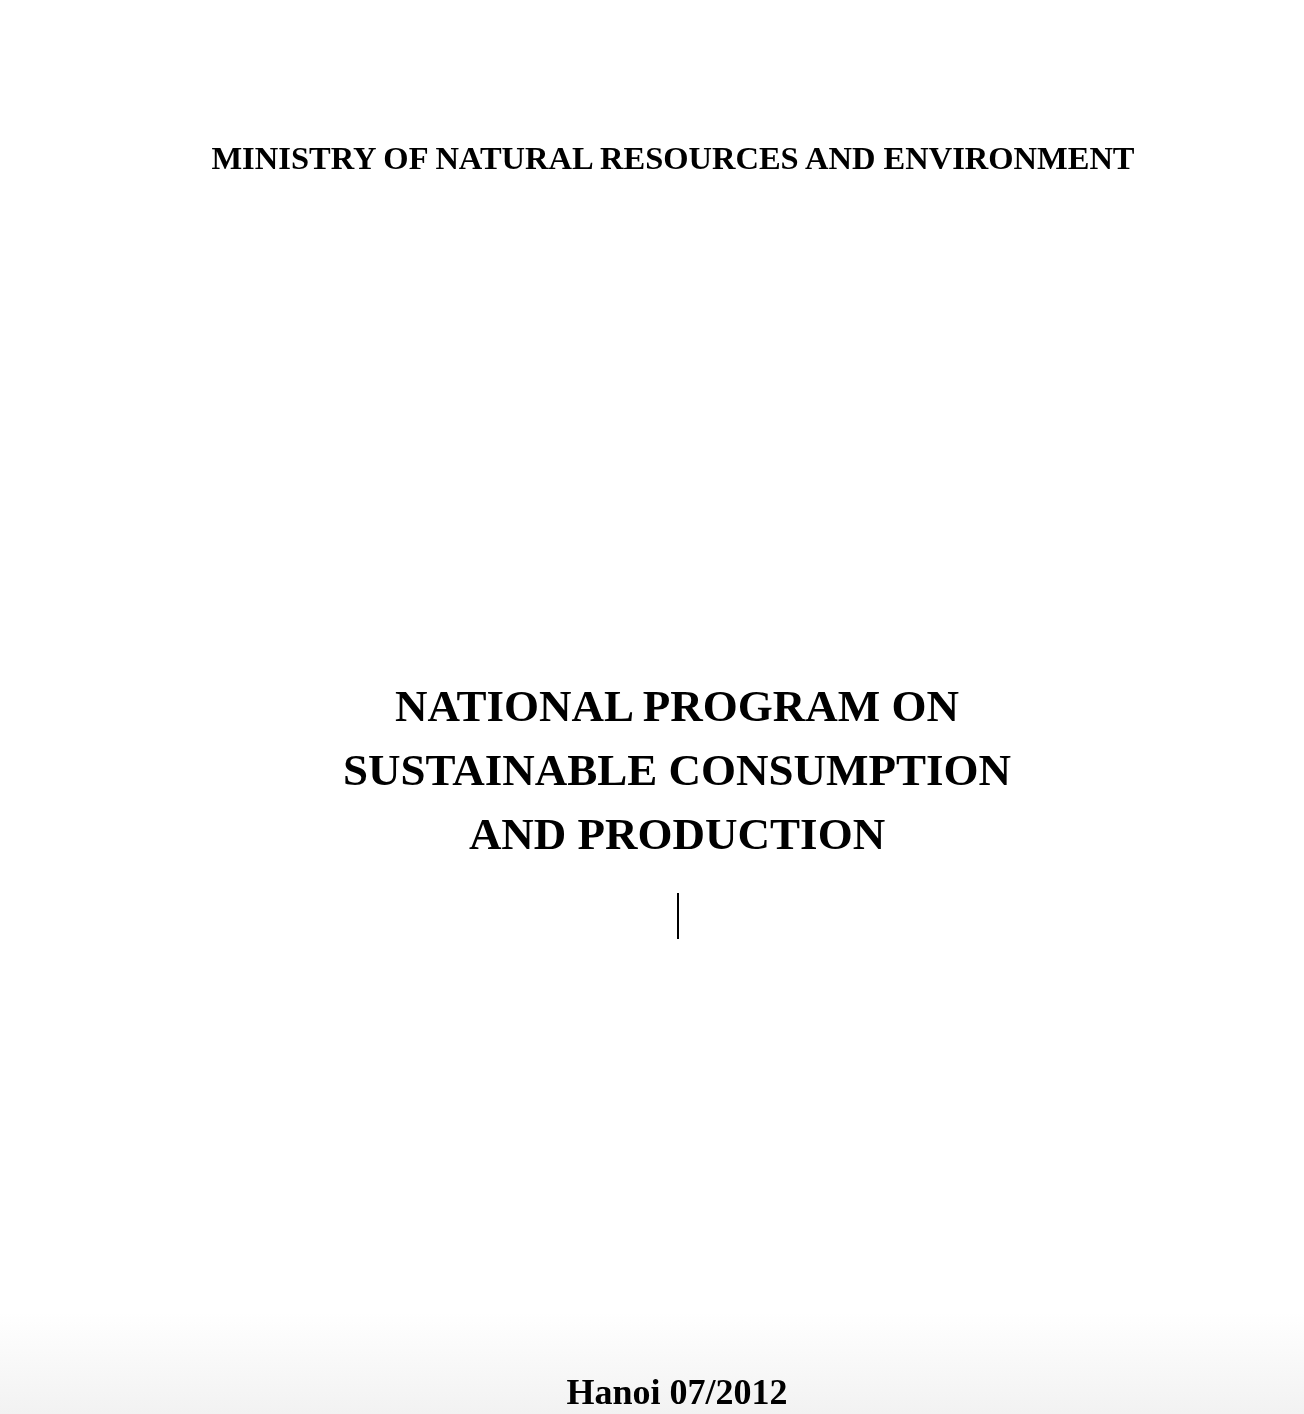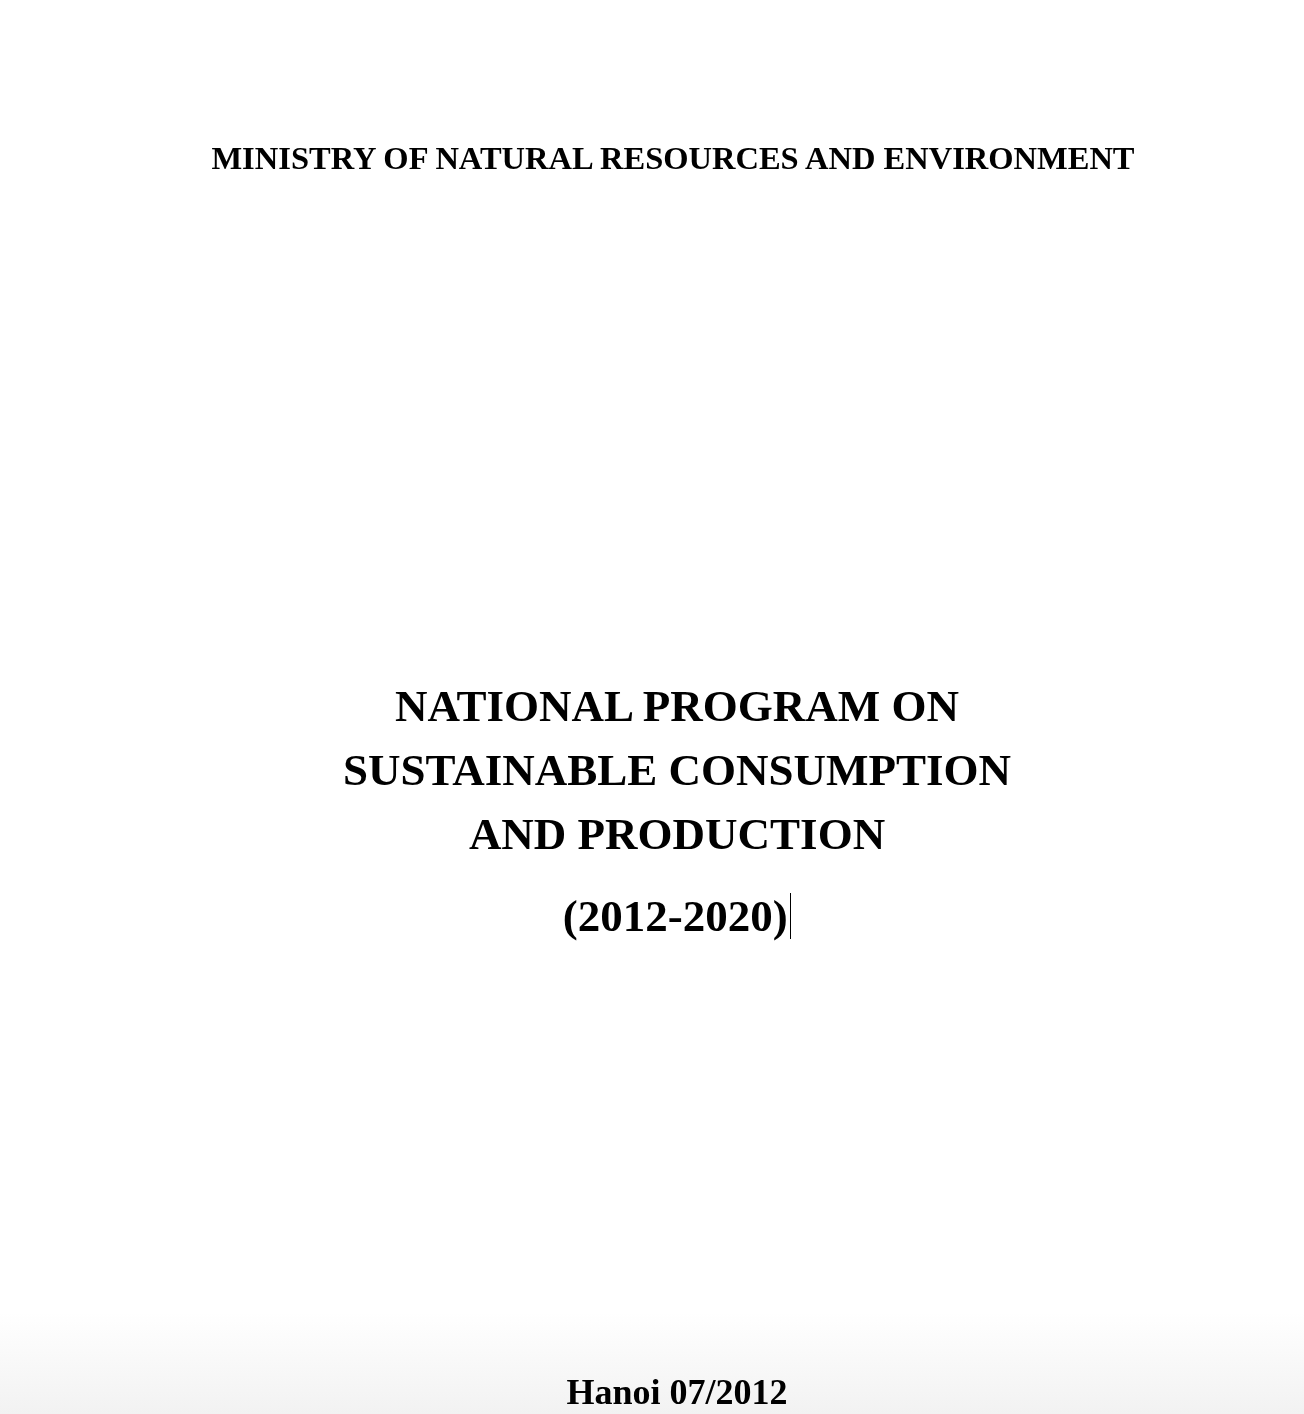--- a/index.html
+++ b/index.html
@@ -92,19 +92,19 @@
 <div class="page">
   <div class="ministry">MINISTRY OF NATURAL RESOURCES AND ENVIRONMENT</div>
 
   <div class="title-block">
     <span class="title-line">NATIONAL PROGRAM ON</span>
     <span class="title-line">SUSTAINABLE CONSUMPTION</span>
     <span class="title-line">AND PRODUCTION</span>
   </div>
 
   <div class="years">
-    <span>(2012-2020)</span><span class="caret"></span>
+    <span class="caret"></span>
   </div>
 
   <div class="bottom-fade"></div>
 
   <div class="place-date">Hanoi 07/2012</div>
 </div>
 
 </body></html>

